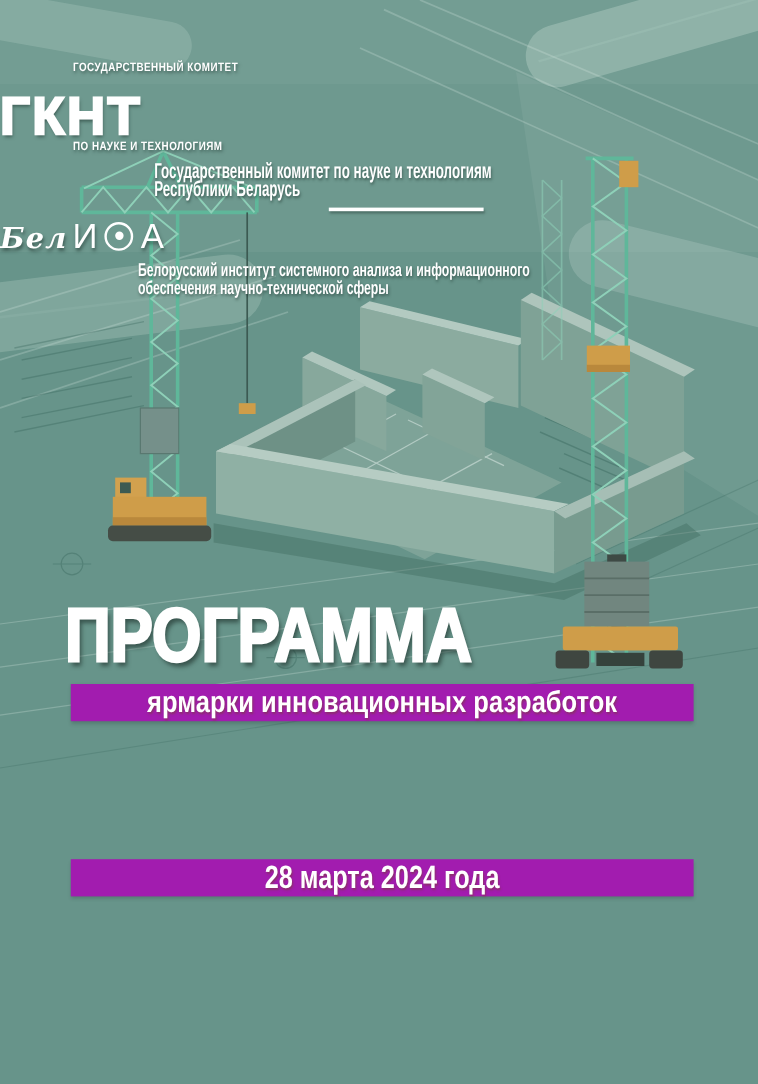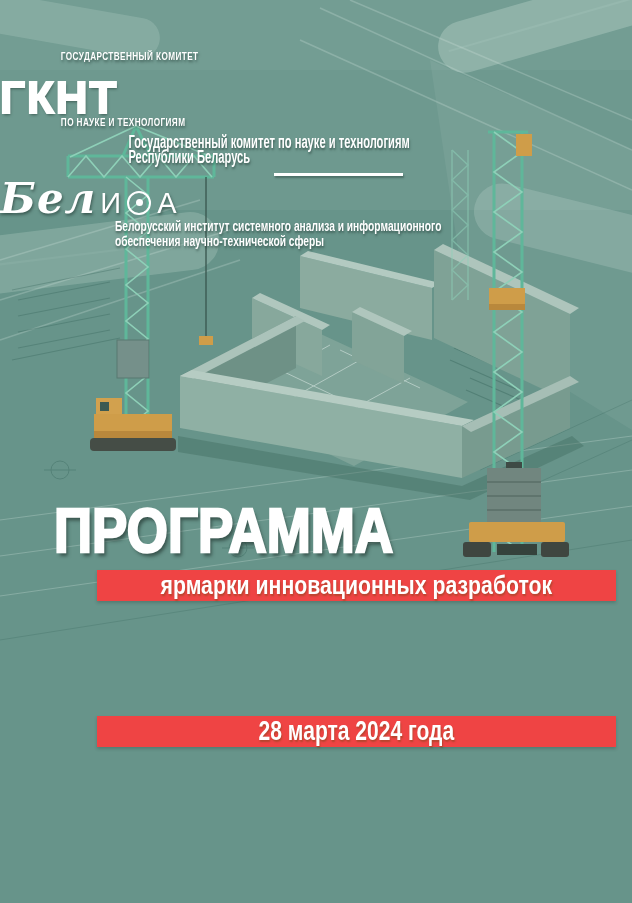--- a/index.html
+++ b/index.html
@@ -15,39 +15,38 @@
   
   .header{position:absolute;top:51px;left:0;width:100%;}
   .hdr-shadow{text-shadow:1px 2px 3px rgba(24,44,39,.55);}
   .gknt-top{font-size:10px;font-weight:bold;letter-spacing:.5px;transform:scaleX(.82);height:12px;line-height:12px;}
   .gknt-acronym{font-size:44px;font-weight:bold;line-height:36px;letter-spacing:2px;-webkit-text-stroke:2px #fff;margin-top:17px;}
   .gknt-bottom{font-size:10px;font-weight:bold;letter-spacing:.5px;transform:scaleX(.82);height:11px;line-height:11px;margin-top:1px;}
   .committee{font-size:18px;font-weight:bold;line-height:15px;transform:scaleX(.62);white-space:nowrap;}
   .committee.first{margin-top:7px;}
   .hdr-divider{width:129px;height:2.5px;background:#fff;margin:8px auto 0;box-shadow:1px 2px 2px rgba(24,44,39,.4);}
   .belisa-logo{margin-top:7px;height:31px;line-height:31px;white-space:nowrap;}
-  .belisa-script{font-family:"DejaVu Serif",serif;font-style:italic;font-weight:bold;font-size:42px;letter-spacing:1px;vertical-align:baseline;}
+  .belisa-script{font-family:"DejaVu Serif",serif;font-style:italic;font-weight:bold;font-size:24px;letter-spacing:1px;vertical-align:baseline;}
   .belisa-caps{font-size:29px;font-weight:normal;letter-spacing:2px;margin-left:4px;}
   .belisa-circle{display:inline-block;width:20px;height:20px;border:2.5px solid #fff;border-radius:50%;position:relative;margin:0 2px 0 4px;vertical-align:-2px;}
   .belisa-circle .dot{position:absolute;left:50%;top:50%;width:7px;height:7px;margin:-3.5px 0 0 -3.5px;background:#fff;border-radius:50%;}
   .belisa-desc{font-size:15.5px;font-weight:bold;line-height:15.5px;transform:scaleX(.66);white-space:nowrap;}
   .belisa-desc.first{margin-top:4px;}
 
   
   .program-title{
     position:absolute;top:500px;left:0;width:100%;
     font-size:63px;font-weight:bold;line-height:60px;letter-spacing:0;
     -webkit-text-stroke:2.5px #fff;transform:scaleX(.84);
     text-shadow:3px 4px 4px rgba(26,43,38,.6);
   }
   .banner{
     position:absolute;left:59px;width:519px;height:31px;
-    background:#ef4444;display:flex;align-items:center;justify-content:center;
+    background:#a21caf;display:flex;align-items:center;justify-content:center;
     box-shadow:0 2px 3px rgba(30,50,45,.25);
-    margin-left:38px;
   }
   .subtitle-banner{top:570px;}
   .date-banner{top:716px;}
   .banner-text{
     font-size:25px;font-weight:bold;color:#fff;white-space:nowrap;
     transform:scaleX(.85);text-shadow:1px 2px 2px rgba(110,70,20,.45);
   }
   .date-banner .banner-text{font-size:27px;transform:scaleX(.78);}
   .event-title{position:absolute;top:608px;left:0;width:100%;}
   .event-line{

